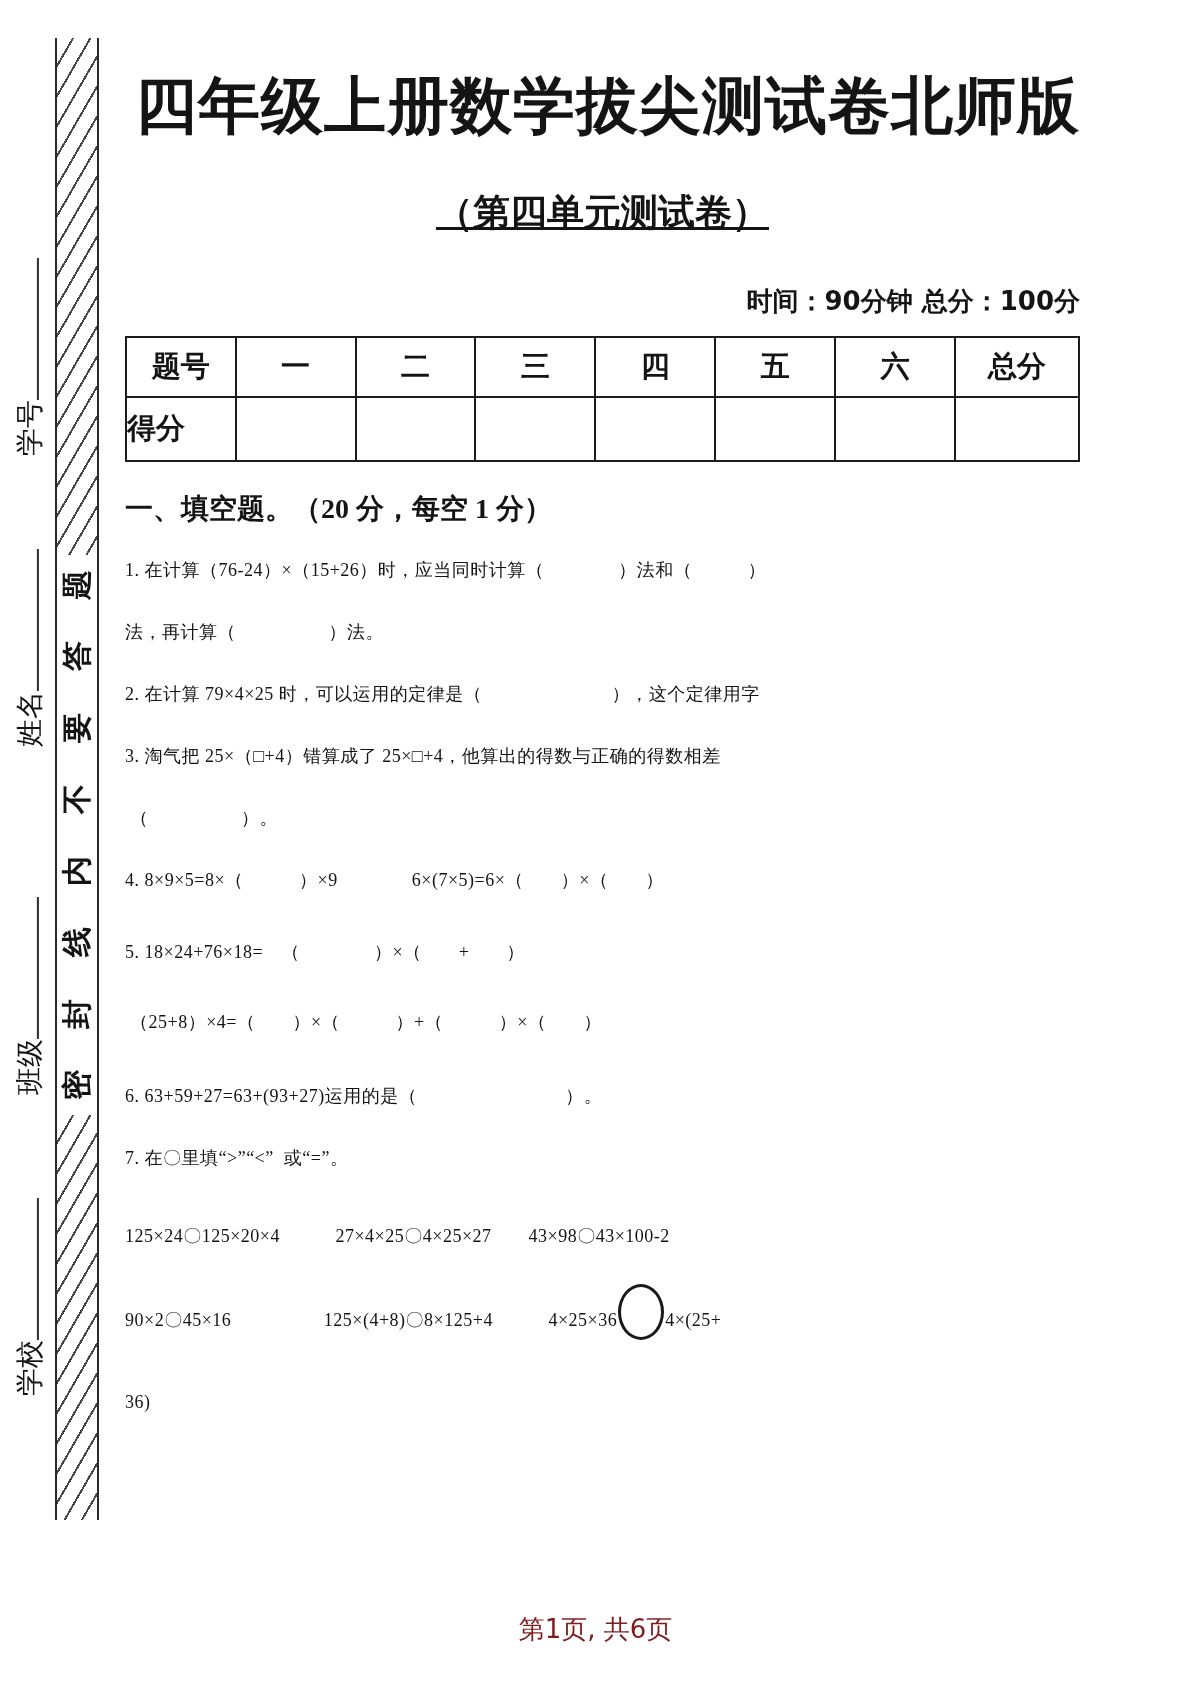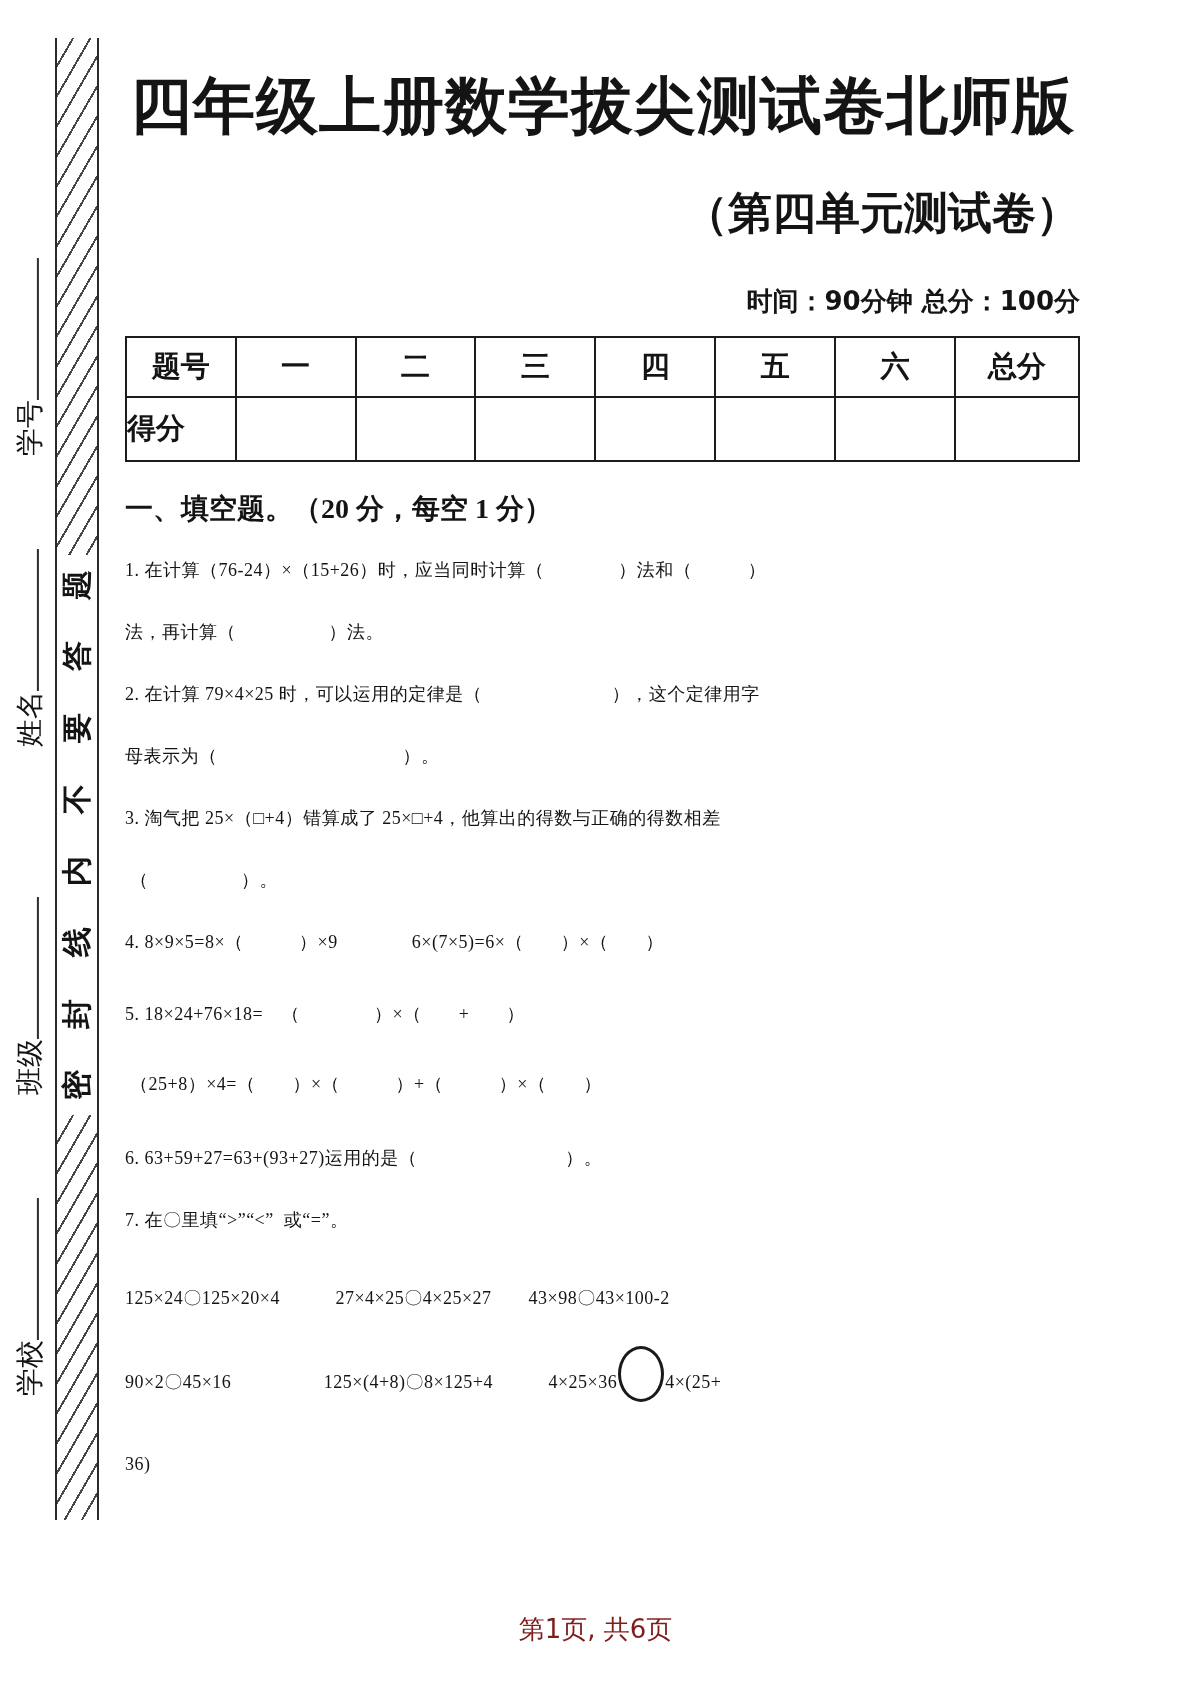--- a/index.html
+++ b/index.html
@@ -34,28 +34,28 @@
   }
   .margin-label .blank-line {
     display:inline-block; width:142px; height:1.05em;
     border-bottom:2px solid #2e2e2e; vertical-align:baseline;
   }
 
   
   .content { position:absolute; left:125px; top:38px; width:955px; }
 
   .title {
-    margin:30px 0 0; text-align:center;
+    margin:30px 0 0; text-align:right;
     font-family:"DejaVu Sans","Liberation Sans",sans-serif;
     font-size:62px; line-height:76px; font-weight:bold; letter-spacing:1px;
   }
   .subtitle {
-    margin:40px 0 0; text-align:right;
+    margin:40px 0 0; text-align:center;
     font-family:"DejaVu Sans","Liberation Sans",sans-serif;
-    font-size:44px; line-height:58px; font-weight:bold;
+    font-size:37px; line-height:58px; font-weight:bold;text-decoration:underline;
   }
   .meta {
     margin:44px 0 20px; text-align:right;
     font-family:"DejaVu Sans","Liberation Sans",sans-serif;
     font-size:26px; line-height:30px; font-weight:bold;
   }
 
   table.score-table { width:100%; border-collapse:collapse; table-layout:fixed; }
   .score-table th, .score-table td {
     border:2px solid #1c1c1c; padding:0;
@@ -162,21 +162,20 @@
         <td></td>
       </tr>
     </tbody>
       </table>
 
     <h3 class="section-heading">一、填空题。（20 分，每空 1 分）</h3>
 
     <div class="q-line">1. 在计算（76-24）×（15+26）时，应当同时计算（　　　　）法和（　　　）</div>
     <div class="q-line">法，再计算（　　　　　）法。</div>
     <div class="q-line">2. 在计算 79×4×25 时，可以运用的定律是（　　　　　　　），这个定律用字</div>
-    <div class="q-line">母表示为（　　　　　　　　　　）。</div>
     <div class="q-line">3. 淘气把 25×（□+4）错算成了 25×□+4，他算出的得数与正确的得数相差</div>
     <div class="q-line"> （　　　　　）。</div>
     <div class="q-line">4. 8×9×5=8×（　　　）×9　　　　6×(7×5)=6×（　　）×（　　）</div>
     <div class="q-line gap-a">5. 18×24+76×18=　（　　　　）×（　　+　　）</div>
     <div class="q-line gap-b"> （25+8）×4=（　　）×（　　　）+（　　　）×（　　）</div>
     <div class="q-line gap-c">6. 63+59+27=63+(93+27)运用的是（　　　　　　　　）。</div>
     <div class="q-line gap-d">7. 在〇里填“&gt;”“&lt;”  或“=”。</div>
     <div class="q-line gap-e">125×24〇125×20×4　　　27×4×25〇4×25×27　　43×98〇43×100-2</div>
     <div class="q-line gap-f"><span>90×2〇45×16　　　　　125×(4+8)〇8×125+4　　　4×25×36</span><span class="big-circle"></span><span>4×(25+</span></div>
     <div class="q-line gap-g">36)</div>

